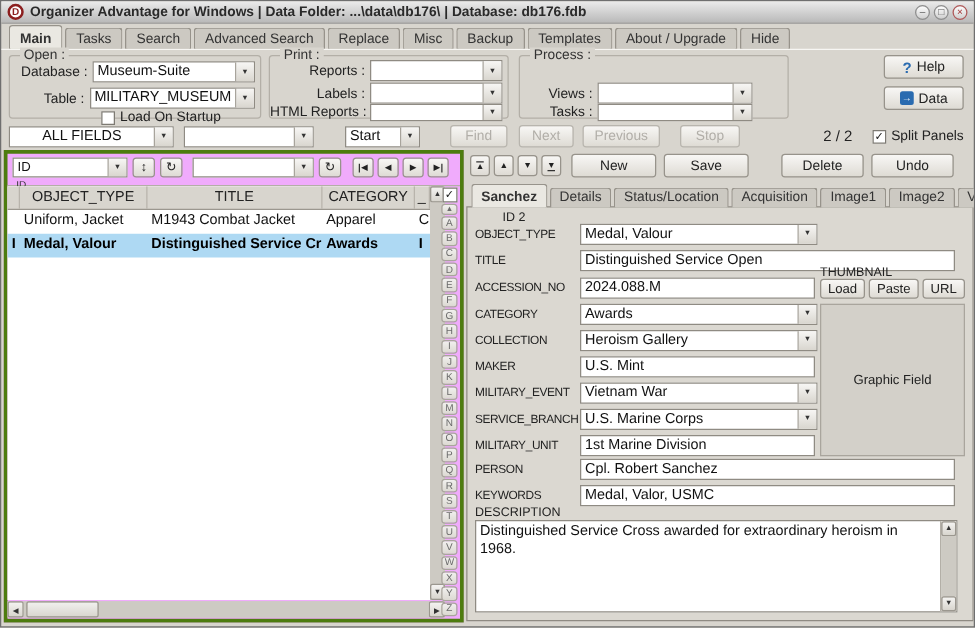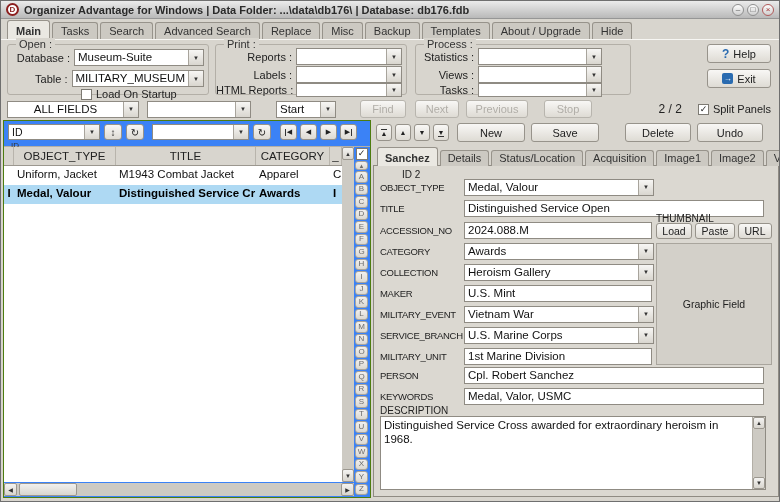--- a/index.html
+++ b/index.html
@@ -60,21 +60,21 @@
     color: #fff; font-size: 8px; line-height: 11px; text-align: center; }
 
   
   .searchrow { position: absolute; left: 0; top: 97px; width: 100%; height: 22px;
     display: flex; align-items: center; padding: 0 6px; }
   .rec-pos { font-size: 12px; color: #222; white-space: nowrap; }
   .split-wrap { display: flex; align-items: center; gap: 4px; font-size: 11px; color: #222; }
 
   
   .lpanel { position: absolute; left: 2px; top: 119px; width: 368px; height: 378px;
-    border: 1px solid #4d7c0f; background: #3b82f6; }
+    border: 3px solid #4d7c0f; background: #f0abfc; }
   .lp-controls { position: absolute; left: 0; top: 0; width: 100%; height: 26px;
     border-bottom: 1px solid #b3afa7; }
   .mini-btn { background: linear-gradient(#f8f7f5, #dedbd4); border: 1px solid #97938b;
     border-radius: 3px; font-size: 10px; color: #222; display: inline-flex;
     align-items: center; justify-content: center; }
   .sort-caption { position: absolute; left: 7px; top: 20px; font-size: 8px; color: #333; }
 
   .lp-table { position: absolute; left: 0; top: 26px; width: 338px; bottom: 15px;
     background: #fff; overflow: hidden; }
   .tgrid { display: grid; grid-template-columns: 10px 102px 140px 74px 1fr; }
@@ -220,27 +220,20 @@
         <span class="flabel" style="width:76px;">HTML Reports :</span>
         <span class="combo" style="flex:1; margin-left:4px; height:14px;">
           <span class="combo-text"></span>
           <span class="combo-btn">▼</span>
         </span>
       </div>
     </div>
 
     <div class="group" style="left:414px; top:4px; width:216px; height:51px;">
       <span class="group-legend">Process :</span>
-      <div class="frow" style="left:0; top:3px; width:186px;">
-        <span class="flabel" style="width:58px;">Statistics :</span>
-        <span class="combo" style="flex:1; margin-left:4px;">
-          <span class="combo-text"></span>
-          <span class="combo-btn">▼</span>
-        </span>
-      </div>
       <div class="frow" style="left:0; top:21px; width:186px;">
         <span class="flabel" style="width:58px;">Views :</span>
         <span class="combo" style="flex:1; margin-left:4px;">
           <span class="combo-text"></span>
           <span class="combo-btn">▼</span>
         </span>
       </div>
       <div class="frow" style="left:0; top:39px; width:186px; height:12px;">
         <span class="flabel" style="width:58px;">Tasks :</span>
         <span class="combo" style="flex:1; margin-left:4px; height:14px;">
@@ -249,21 +242,21 @@
         </span>
       </div>
     </div>
 
     <span class="btn" style="position:absolute; left:706px; top:4px; width:64px; height:19px;">
       <span class="help-glyph">?</span>
       <span>Help</span>
     </span>
     <span class="btn" style="position:absolute; left:706px; top:29px; width:64px; height:19px;">
       <span class="exit-glyph">→</span>
-      <span>Exit</span>
+      <span>Data</span>
     </span>
   </div>
 
   <div class="searchrow">
     <span class="combo" style="width:132px;text-align:center;">
       <span class="combo-text">ALL FIELDS</span>
       <span class="combo-btn">▼</span>
     </span>
     <span class="combo" style="width:104px; margin-left:8px;">
       <span class="combo-text"></span>

